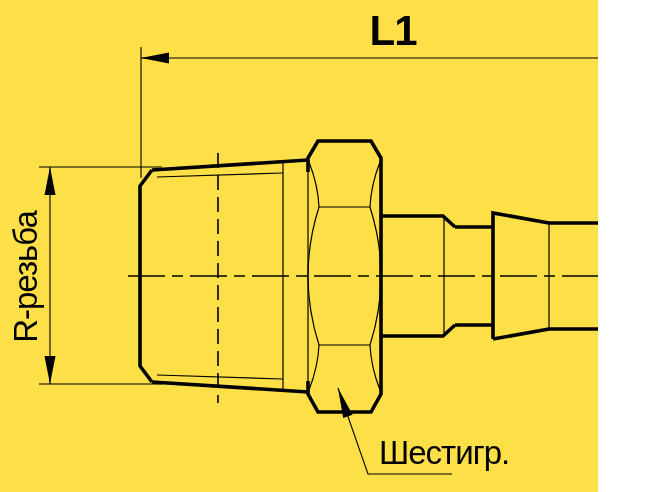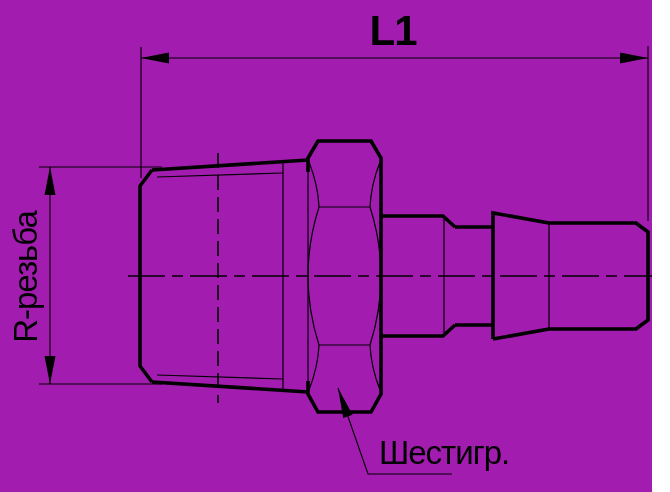--- a/index.html
+++ b/index.html
@@ -2,23 +2,23 @@
 <html><head>
 <meta charset="utf-8">
 <style>
   html, body {
     margin: 0;
     padding: 0;
     background: #ffffff;
   }
   .canvas {
     position: relative;
-    width: 652px;
+    width: 598px;
     height: 492px;
-    background: #a21caf;
+    background: #fde047;
     overflow: hidden;
     font-family: "Liberation Sans", sans-serif;
   }
   svg { display: block; }
   .lbl {
     fill: #000000;
     font-family: "Liberation Sans", sans-serif;
   }
   .lbl-l1 {
     font-size: 42px;

